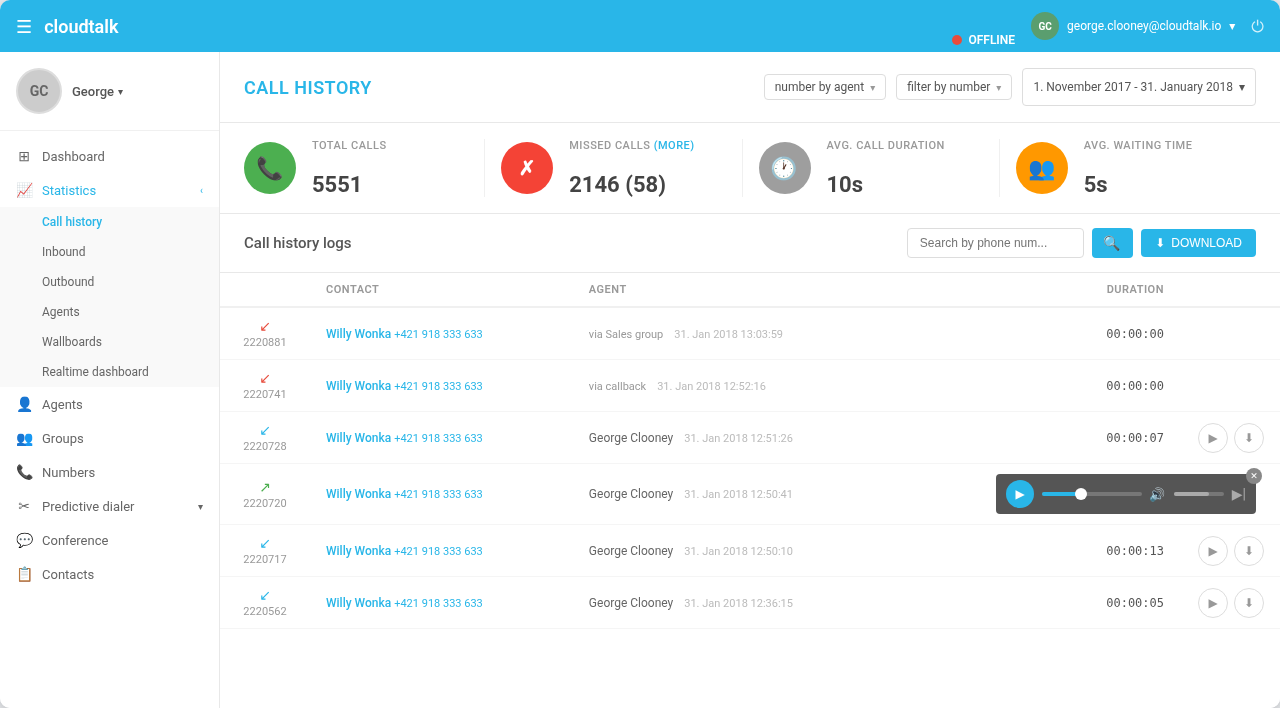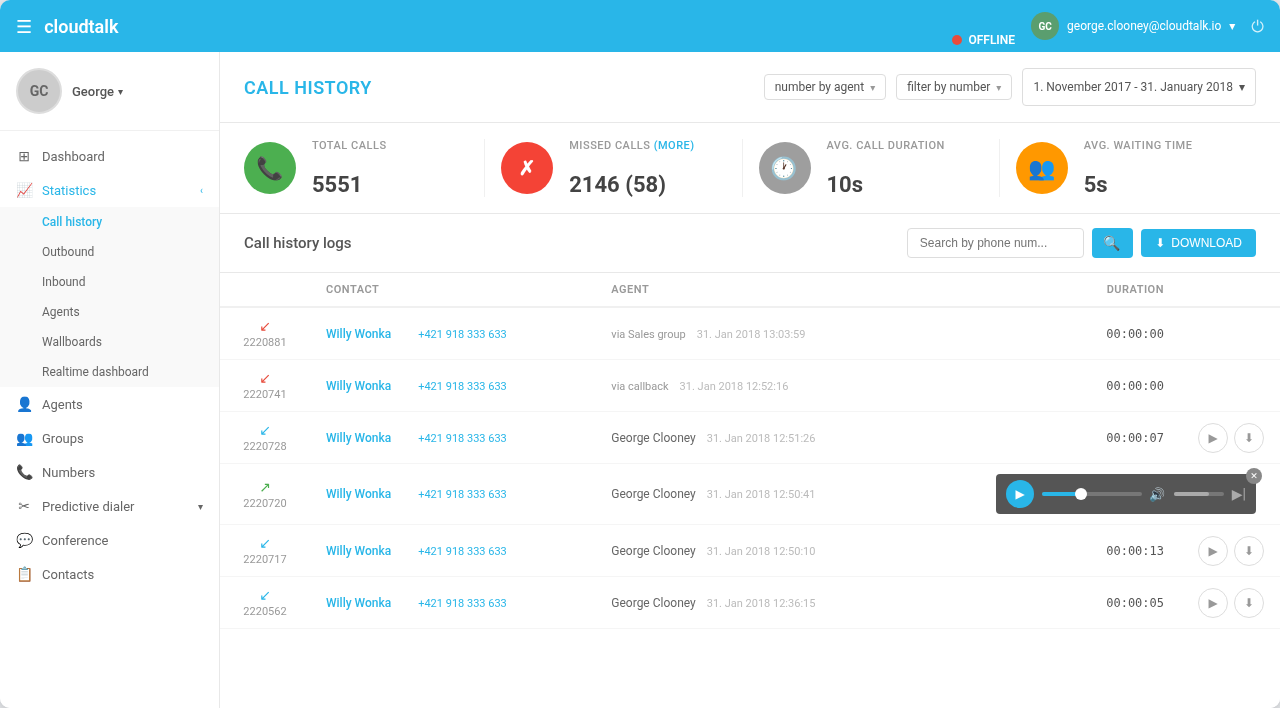--- a/index.html
+++ b/index.html
@@ -81,21 +81,21 @@
     .table td { padding: 10px 16px; border-bottom: 1px solid #f5f5f5; vertical-align: middle; font-size: 12px; }
 
     .call-type-cell { display: flex; flex-direction: column; align-items: center; gap: 2px; }
     .call-number { font-size: 11px; color: #999; }
     .call-arrow { font-size: 14px; }
     .call-arrow.missed { color: #e74c3c; }
     .call-arrow.inbound { color: #29b6e8; }
     .call-arrow.outbound { color: #4caf50; }
 
     .contact-name { color: #29b6e8; font-weight: 500; cursor: pointer; }
-    .contact-phone { color: #29b6e8; font-size: 11px; margin-left: 24px; }
+    .contact-phone { color: #29b6e8; font-size: 11px; margin-left: 0; }
 
     .agent-info { color: #666; }
     .agent-via { font-size: 11px; color: #999; }
     .agent-time { font-size: 11px; color: #bbb; margin-left: 8px; }
 
     .duration { font-weight: 500; color: #555; font-family: monospace; }
 
     .row-actions { display: flex; gap: 6px; justify-content: flex-end; }
     .action-btn { width: 30px; height: 30px; border-radius: 50%; border: 1px solid #ddd; background: white; display: flex; align-items: center; justify-content: center; cursor: pointer; font-size: 12px; color: #999; }
 
@@ -148,22 +148,22 @@
           <span class="nav-icon">⊞</span>
           <span class="nav-label">Dashboard</span>
         </div>
         <div class="nav-item active">
           <span class="nav-icon">📈</span>
           <span class="nav-label">Statistics</span>
           <span class="nav-arrow">‹</span>
         </div>
         <div class="sub-nav">
           <div class="sub-nav-item active">Call history</div>
+          <div class="sub-nav-item">Inbound</div>
           <div class="sub-nav-item">Outbound</div>
-          <div class="sub-nav-item">Inbound</div>
           <div class="sub-nav-item">Agents</div>
           <div class="sub-nav-item">Wallboards</div>
           <div class="sub-nav-item">Realtime dashboard</div>
         </div>
         <div class="nav-item">
           <span class="nav-icon">👤</span>
           <span class="nav-label">Agents</span>
         </div>
         <div class="nav-item">
           <span class="nav-icon">👥</span>

